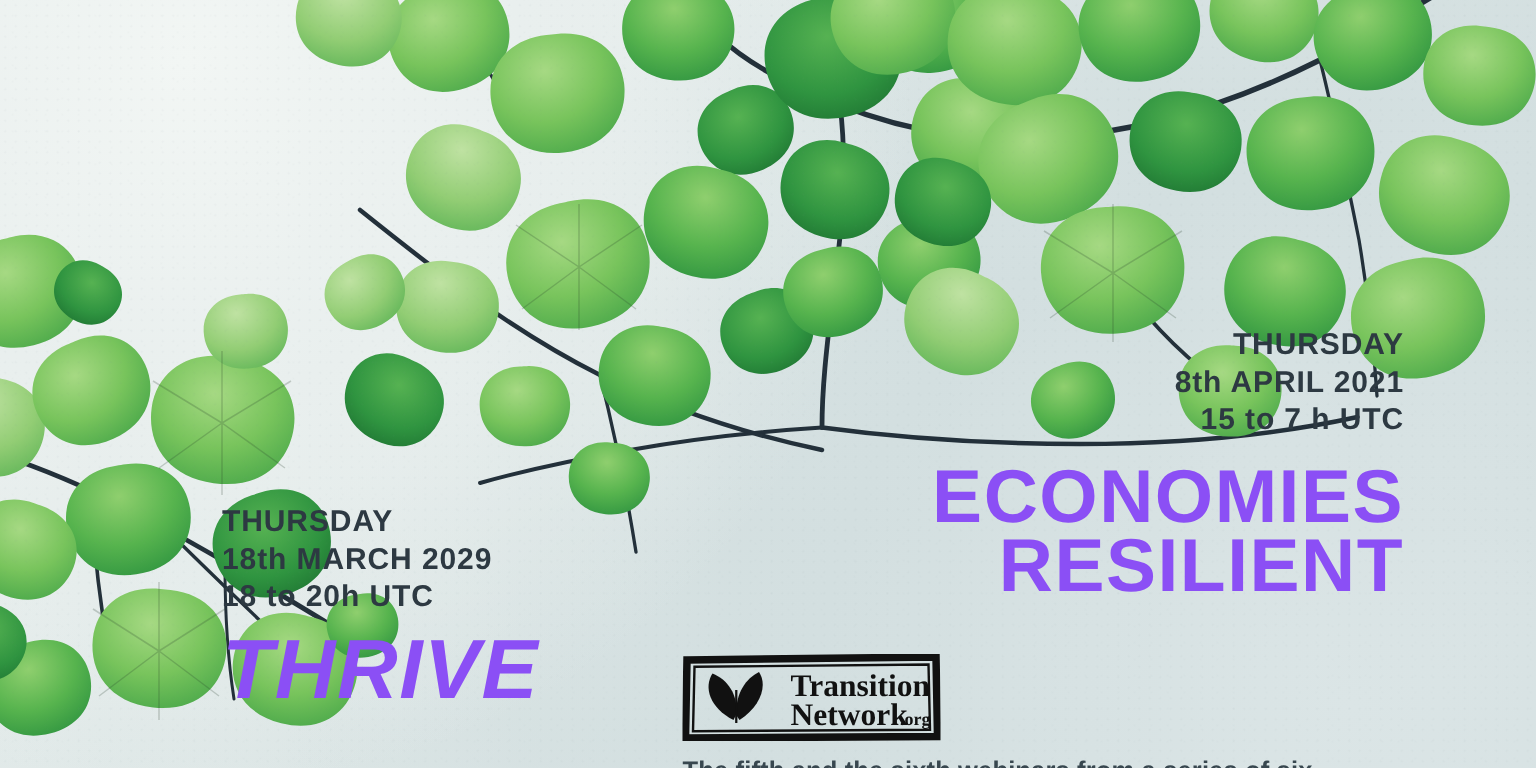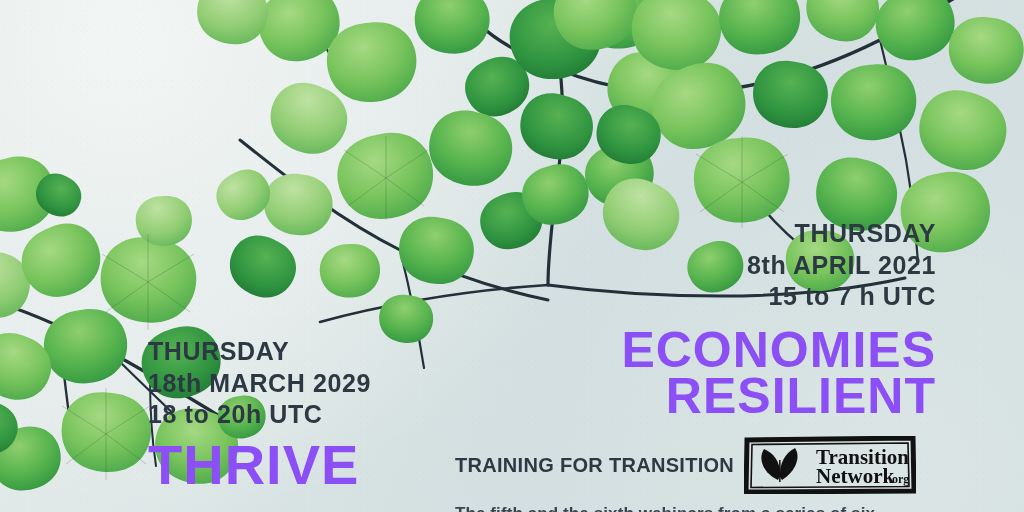--- a/index.html
+++ b/index.html
@@ -25,30 +25,30 @@
     background-position:0 0, 3px 5px;
     opacity:.55;
   }
   .foliage{position:absolute;inset:0;pointer-events:none;}
   .foliage svg{display:block;width:1024px;height:512px;}
 
   
   .blk{position:absolute;color:#2b3740;}
   .kicker{
     font-weight:bold;letter-spacing:.6px;line-height:1.26;
-    font-size:25px;color:#2d3942;
+    font-size:20px;color:#2d3942;
   }
   .kicker .ln{display:block;white-space:nowrap;}
   .bigword{
     font-weight:bold;color:#8b4ff5;letter-spacing:1px;line-height:.92;
     white-space:nowrap;
   }
 
   #left-block{left:148px;top:336px;}
-  #left-block .bigword{font-size:56px;margin-top:8px;}
+  #left-block .bigword{font-size:56px;margin-top:8px;font-style:italic;}
 
   #right-block{right:88px;top:218px;text-align:right;}
   #right-block .bigword{font-size:50px;margin-top:14px;}
   #right-block .bigword .ln{display:block;}
 
   
   #bottom{position:absolute;left:455px;top:436px;width:520px;}
   #bottom-row{display:flex;align-items:center;gap:10px;}
   #training-label{
     font-size:20px;font-weight:bold;color:#2d3942;letter-spacing:.3px;
@@ -314,21 +314,20 @@
       <span class="ln">15 to 7 h UTC</span>
     </div>
     <div class="bigword">
       <span class="ln">ECONOMIES</span>
       <span class="ln">RESILIENT</span>
     </div>
   </div>
 
   <div id="bottom">
     <div id="bottom-row">
-      <div id="training-label">TRAINING FOR TRANSITION</div>
 
       <div id="tn-logo">
         <svg viewBox="0 0 172 58" xmlns="http://www.w3.org/2000/svg" aria-hidden="true">
 
           <path d="M3,4 L169,2 L170,55 L2,56 Z" fill="none" stroke="#111" stroke-width="5"></path>
           <path d="M8,8.5 L164,7 L165,50.5 L7,51.5 Z" fill="none" stroke="#111" stroke-width="1.6"></path>
 
           <g fill="#111">
             <path d="M34,44 C18,36 14,22 20,13 C30,17 37,27 36,40 Z"></path>
             <path d="M38,44 C52,35 57,21 51,12 C41,17 35,28 36,41 Z"></path>

